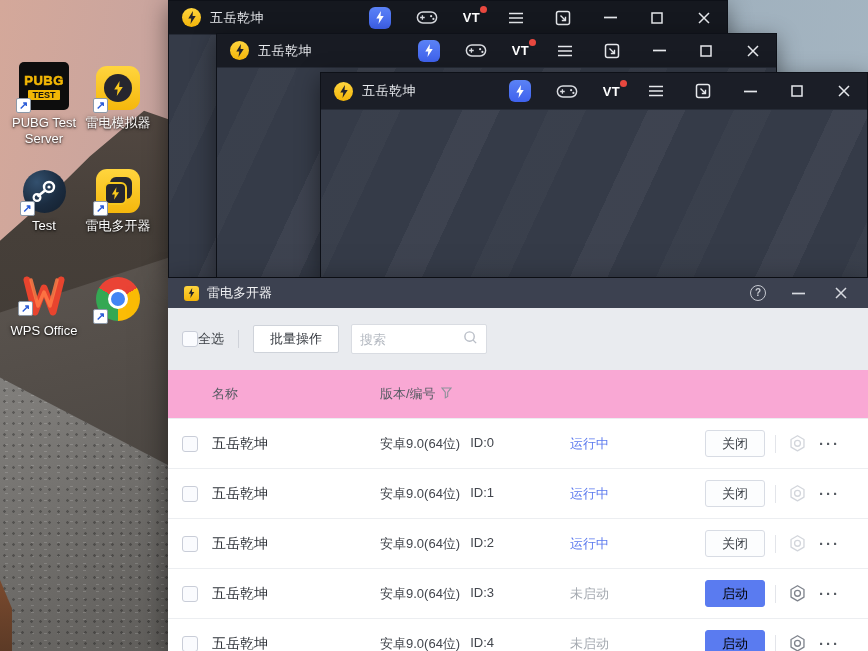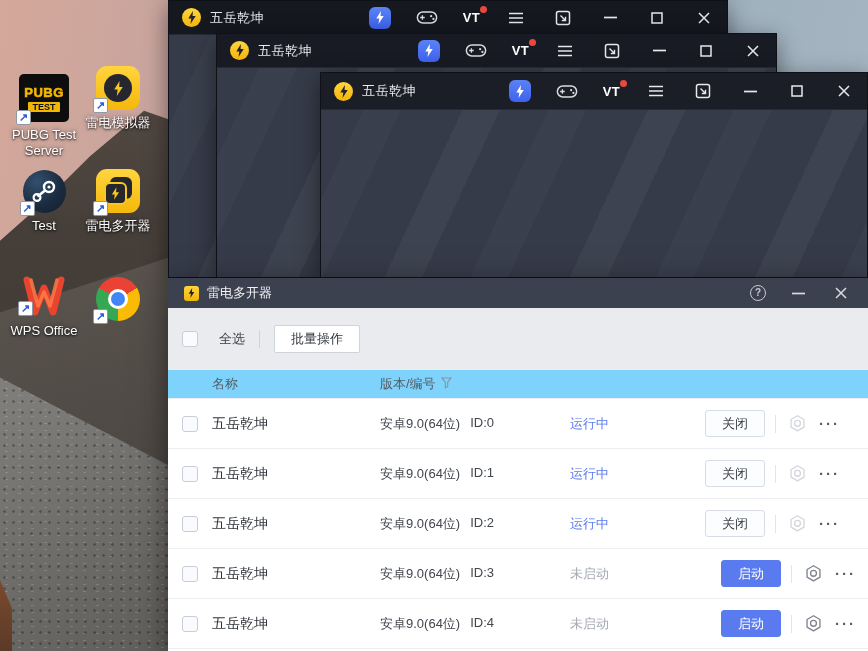--- a/index.html
+++ b/index.html
@@ -87,66 +87,66 @@
     box-shadow:0 8px 28px rgba(0,0,0,.5); display:flex; flex-direction:column; }
   .mgr-title { height:30px; background:#3c4150; display:flex; align-items:center; padding:0 16px; gap:8px; flex:0 0 auto; }
   .mgr-appic { width:15px; height:15px; border-radius:3px; background:linear-gradient(180deg,#ffd53e,#f3b50a);
     display:flex; align-items:center; justify-content:center; }
   .mgr-title-text { color:#f2f3f5; font-size:13px; margin-right:auto; }
   .mgr-ctrls { display:flex; align-items:center; gap:21px; }
   .help-ic { width:16px; height:16px; border:1.5px solid #c6c9d0; border-radius:50%; color:#c6c9d0;
     font-size:10px; font-weight:bold; line-height:13px; text-align:center; }
   .mgr-toolbar { height:62px; background:#e9ebef; display:flex; align-items:center; padding:0 20px 0 14px; flex:0 0 auto; }
   .cbx { width:16px; height:16px; border:1px solid #c9cdd8; border-radius:3px; background:#fafbfe; flex:0 0 auto; }
-  .tb-label { font-size:13px; color:#3c4046; margin-left:21px; }
+  .tb-label { font-size:13px; color:#3c4046; margin-left:0; }
   .tb-sep { width:1px; height:18px; background:#cfd2d9; margin:0 14px; }
   .btn-batch { height:28px; padding:0 16px; background:#fff; border:1px solid #cfd3da; border-radius:2px;
     font-size:13px; color:#32363d; font-family:inherit; }
   .sort-dd { margin-left:auto; width:102px; height:30px; background:#fff; border:1px solid #d9dce2; border-radius:2px;
     display:flex; align-items:center; padding:0 9px; font-size:13px; color:#3c4046; }
   .sort-dd .chev { margin-left:auto; }
   .search-box { width:136px; height:30px; background:#fff; border:1px solid #d9dce2; border-radius:2px;
     display:flex; align-items:center; padding:0 8px; margin-left:12px; }
   .search-box input { border:0; outline:0; width:100%; font-size:13px; color:#3c4046; font-family:inherit; background:transparent; }
   .search-box input::placeholder { color:#b3b8c0; }
   .grid-cols { display:grid; grid-template-columns:44px 168px 190px 135px 1fr; align-items:center; }
-  .mgr-thead { height:29px; border-bottom:1px solid #eceef1; font-size:13px; color:#565b63; flex:0 0 auto; background:#7dd3fc; }
+  .mgr-thead { height:49px; border-bottom:1px solid #eceef1; font-size:13px; color:#565b63; flex:0 0 auto; background:#f9a8d4; }
   .th-cell { display:flex; align-items:center; gap:5px; }
   .th-ops { padding-left:7px; }
   .mgr-rows { flex:1; overflow:hidden; background:#fff; }
   .trow { height:50px; border-bottom:1px solid #eceef1; }
   .trow .cbx { margin-left:14px; }
   .cell-name { font-size:14px; color:#2e3238; }
   .cell-ver { font-size:13px; color:#42464d; display:flex; gap:10px; }
   .cell-status { font-size:13px; }
   .cell-status.running { color:#5b79ee; }
   .cell-status.stopped { color:#a6abb2; }
   .cell-act { display:flex; align-items:center; }
   .abtn { width:60px; height:27px; border-radius:3px; font-size:13px; font-family:inherit; }
   .abtn.btn-close { background:#fcfdfe; border:1px solid #d8dce4; color:#373c43; }
-  .abtn.btn-start { background:#5a7bf0; border:1px solid #5a7bf0; color:#ffffff;margin-left:16px; }
+  .abtn.btn-start { background:#5a7bf0; border:1px solid #5a7bf0; color:#000000; }
   .adiv { width:1px; height:18px; background:#e3e5ea; margin-left:10px; }
   .gearw { margin-left:12px; width:19px; height:19px; display:flex; align-items:center; justify-content:center; }
   .gearw svg { stroke:#7f848d; }
   .gearw.disabled svg { stroke:#d3d6dc; }
   .morew { margin-left:12px; font-size:15px; letter-spacing:2px; color:#565b63; font-weight:bold; line-height:10px; }
   button { cursor:default; }
 </style>
 </head>
 <body>
 
 <div class="screen">
 
   <div class="wall"></div>
   <div class="mtn mtn-dark"></div>
   <div class="mtn mtn-mid"></div>
   <div class="mtn mtn-light"></div>
   <div class="mtn mtn-rust"></div>
 
-  <div class="dicon" style="left:1px;top:62px;margin-top:12px;">
+  <div class="dicon" style="left:1px;top:62px;">
     <div class="art art-pubg">
       <span class="pubg-t1">PUBG</span>
       <span class="pubg-t2">TEST</span>
       <span class="sc-badge">↗</span>
     </div>
     <div class="lbl">PUBG Test Server</div>
   </div>
 
   <div class="dicon" style="left:75px;top:66px;">
     <div class="art art-ld">
@@ -387,20 +387,28 @@
             </svg>
           </span>
       </span>
     </div>
 
     <div class="mgr-toolbar">
       <span class="cbx"></span>
       <span class="tb-label">全选</span>
       <span class="tb-sep"></span>
       <button class="btn-batch">批量操作</button>
+      <span class="search-box">
+        <input type="text" placeholder="搜索" style="">
+        <span>
+          <svg width="15" height="15" viewBox="0 0 16 16">
+              <circle cx="7" cy="7" r="5" fill="none" stroke="#b9bec7" stroke-width="1.5"></circle>
+              <line x1="10.8" y1="10.8" x2="14" y2="14" stroke="#b9bec7" stroke-width="1.5"></line>
+            </svg></span>
+      </span>
     </div>
 
     <div class="mgr-thead grid-cols">
       <span></span>
       <span class="th-cell">名称</span>
       <span class="th-cell">
         <span>版本/编号</span>
         <span>
           <svg width="11" height="12" viewBox="0 0 12 13">
               <path d="M1 1 H11 L7.3 5.6 V10.2 L4.7 11.8 V5.6 Z" fill="none" stroke="#8d929b" stroke-width="1.2"></path>

